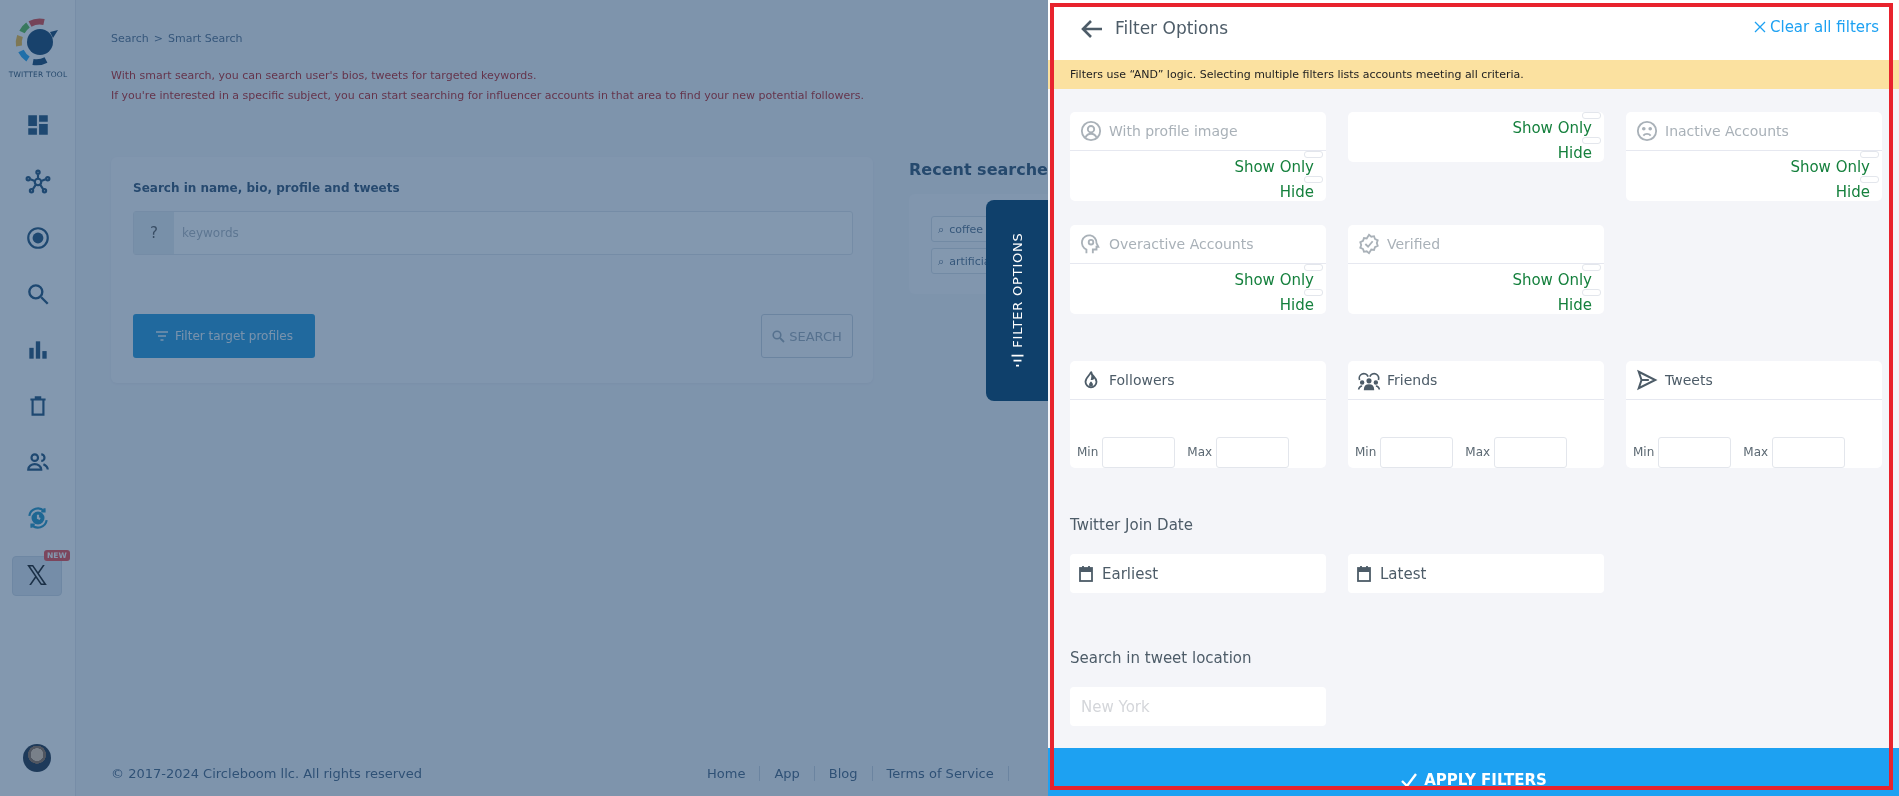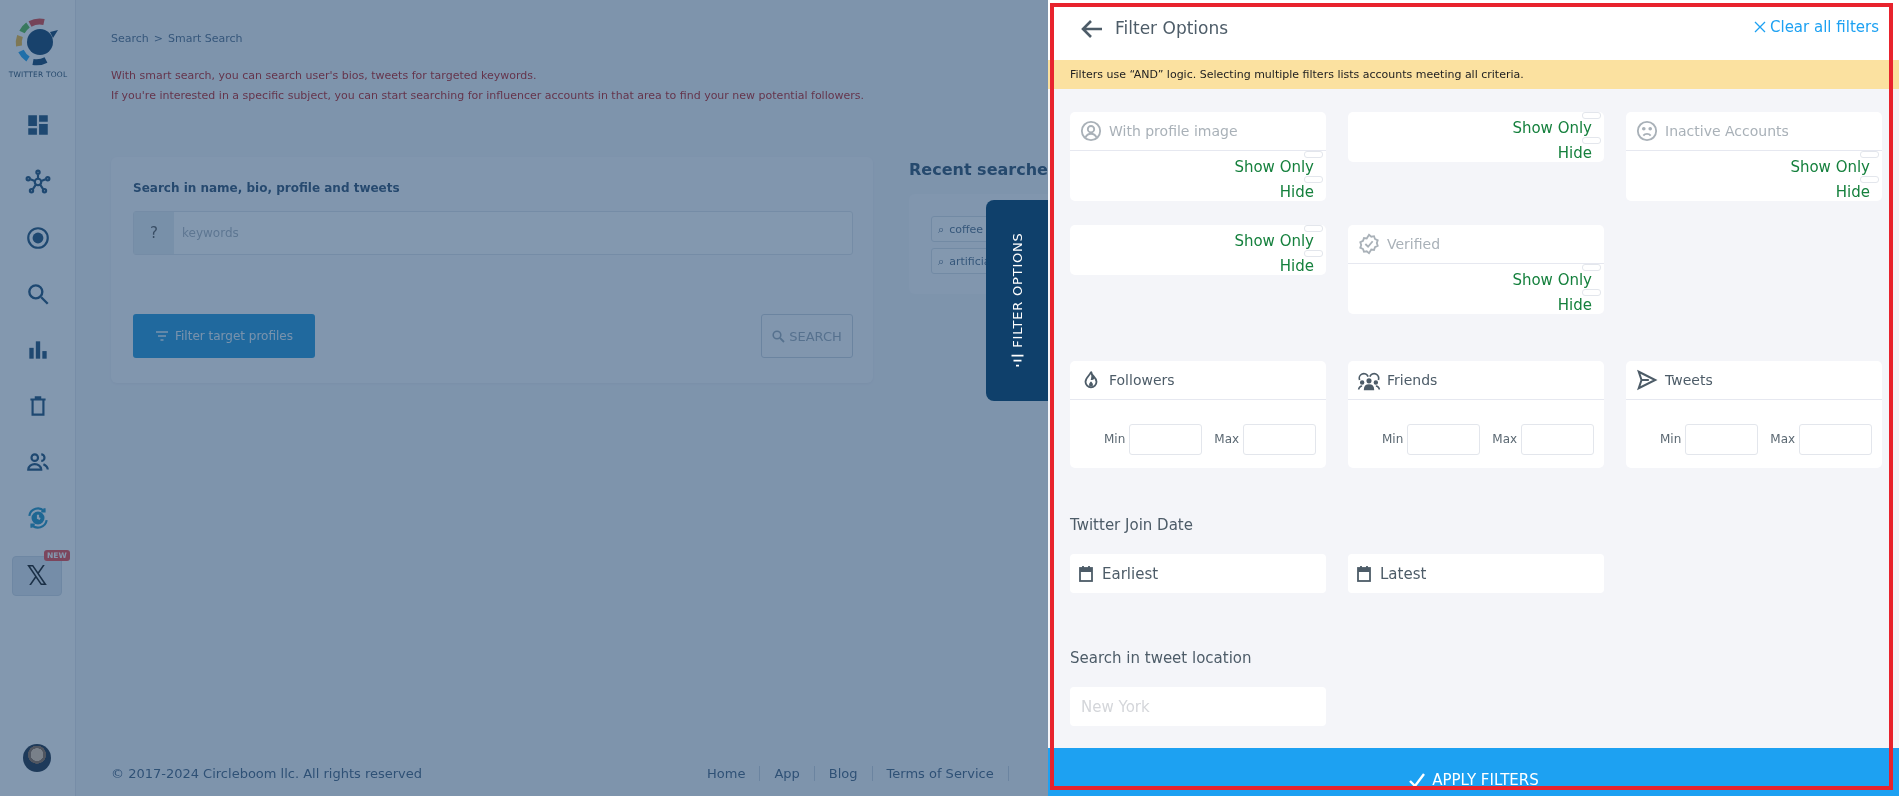--- a/index.html
+++ b/index.html
@@ -51,30 +51,30 @@
   .banner { position: absolute; left: 0; top: 60px; width: 851px; height: 29px; background: #fbe1a0; font-size: 11px; color: #222; padding-left: 22px; line-height: 29px; }
 
   .card { position: absolute; width: 256px; background: #fff; border-radius: 5px; }
   .card-head { height: 39px; border-bottom: 1px solid #e6e8f0; display: flex; align-items: center; padding-left: 9px; gap: 6px; }
   .card-head .ico { width: 24px; height: 24px; display: flex; align-items: center; justify-content: center; }
   .card-head .ttl { font-size: 14px; color: #a9b1b8; }
   .card-head .ttl.dark { color: #4d5c68; }
   .card-body { height: 50px; display: flex; align-items: flex-end; padding-left: 7px; font-size: 15px; color: #15803d; flex-direction: column; }
   .chk { width: 19px; height: 19px; border: 1px solid #e3e6ec; border-radius: 3px; background: #fff; margin-right: 3px; cursor: pointer; }
   .chk-label { margin-right: 12px; }
-  .range-body { height: 68px; display: flex; align-items: center; padding: 11px 0 0 7px; font-size: 12px; color: #5b6872; margin-left: 27px; }
+  .range-body { height: 68px; display: flex; align-items: flex-end; padding: 11px 0 0 7px; font-size: 12px; color: #5b6872; }
   .range-body .lbl { line-height: 31px; margin-right: 4px; }
   .range-input { width: 73px; height: 31px; border: 1px solid #e3e6ec; border-radius: 3px; margin-right: 12px; font-family: "DejaVu Sans", sans-serif; font-size: 12px; padding: 0 4px; outline: none; }
 
   .section-title { position: absolute; left: 22px; font-size: 15px; color: #4d5c68; }
   .date-box { position: absolute; width: 256px; height: 39px; background: #fff; border-radius: 4px; display: flex; align-items: center; padding-left: 9px; gap: 9px; font-size: 15px; color: #4d5c68; cursor: pointer; }
   .loc-input { position: absolute; left: 22px; top: 687px; width: 256px; height: 39px; background: #fff; border: none; border-radius: 4px; padding-left: 11px; font-size: 15px; font-family: "DejaVu Sans", sans-serif; outline: none; color: #c2410c; }
   .loc-input::placeholder { color: #d4d6da; }
 
-  .apply-btn { position: absolute; left: 0; top: 748px; width: 851px; height: 48px; background: #1da1f2; color: #fff; font-size: 15px; font-weight: normal; display: flex; align-items: center; justify-content: center; gap: 6px; padding-top: 16px; cursor: pointer; }
+  .apply-btn { position: absolute; left: 0; top: 748px; width: 851px; height: 48px; background: #1da1f2; color: #fff; font-size: 15px; font-weight: bold; display: flex; align-items: center; justify-content: center; gap: 6px; padding-top: 16px; cursor: pointer; }
 
   .red-frame { position: absolute; left: 1050px; top: 3px; width: 843px; height: 787px; border: 4px solid #e8232d; pointer-events: none; }
 </style>
 </head>
 <body>
 
 <div class="app">
   <aside class="sidebar">
     <svg class="logo" viewBox="0 0 48 48">
       <path d="M16 6 A20 20 0 0 1 30 4" stroke="#e0413b" stroke-width="6" fill="none"></path>
@@ -266,20 +266,29 @@
         <span class="ttl">Inactive Accounts</span>
       </div>
     <div class="card-body">
         <span class="chk"></span>
         <span class="chk-label">Show Only</span>
         <span class="chk"></span>
         <span class="chk-label">Hide</span>
       </div>
   </div>
   <div class="card" style="left:22px; top:225px;">
+    <div class="card-head">
+        <span class="ico">
+          <svg width="22" height="22" viewBox="0 0 24 24" fill="none" stroke="#a9b1b8" stroke-width="2">
+            <path d="M7 22v-4a8 8 0 1 1 11-7l2 4h-2v3h-4v4"></path>
+            <circle cx="12" cy="10" r="2.5"></circle>
+          </svg>
+        </span>
+        <span class="ttl">Overactive Accounts</span>
+      </div>
     <div class="card-body">
         <span class="chk"></span>
         <span class="chk-label">Show Only</span>
         <span class="chk"></span>
         <span class="chk-label">Hide</span>
       </div>
   </div>
   <div class="card" style="left:300px; top:225px;">
     <div class="card-head">
         <span class="ico">

